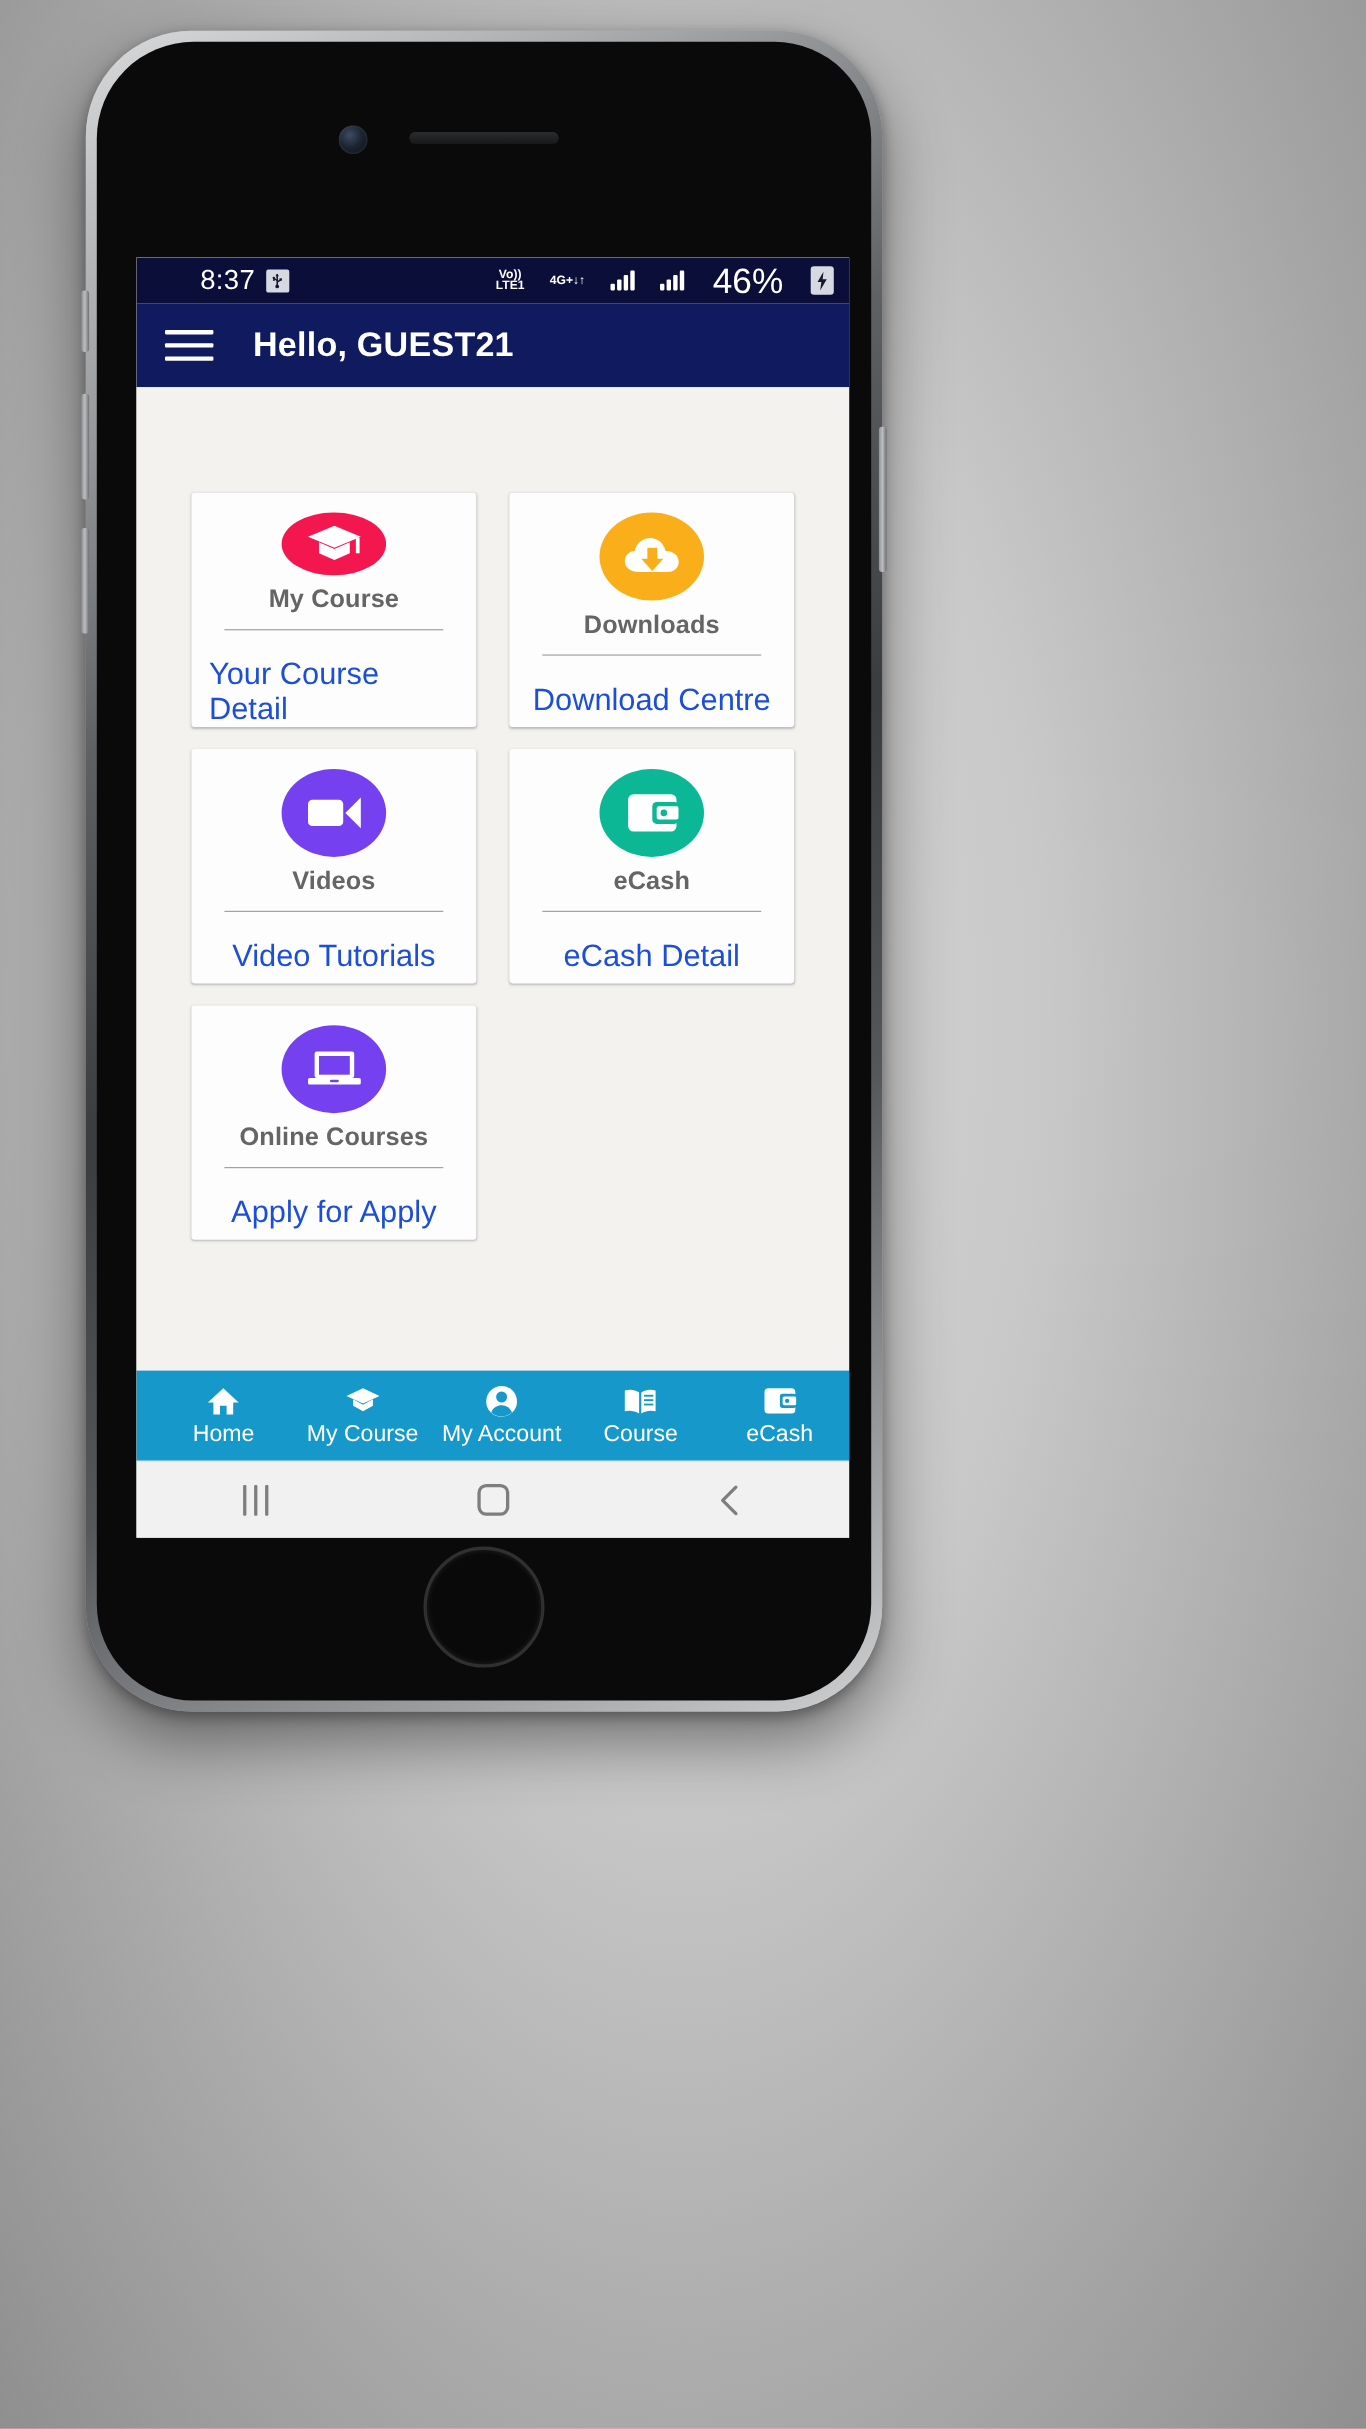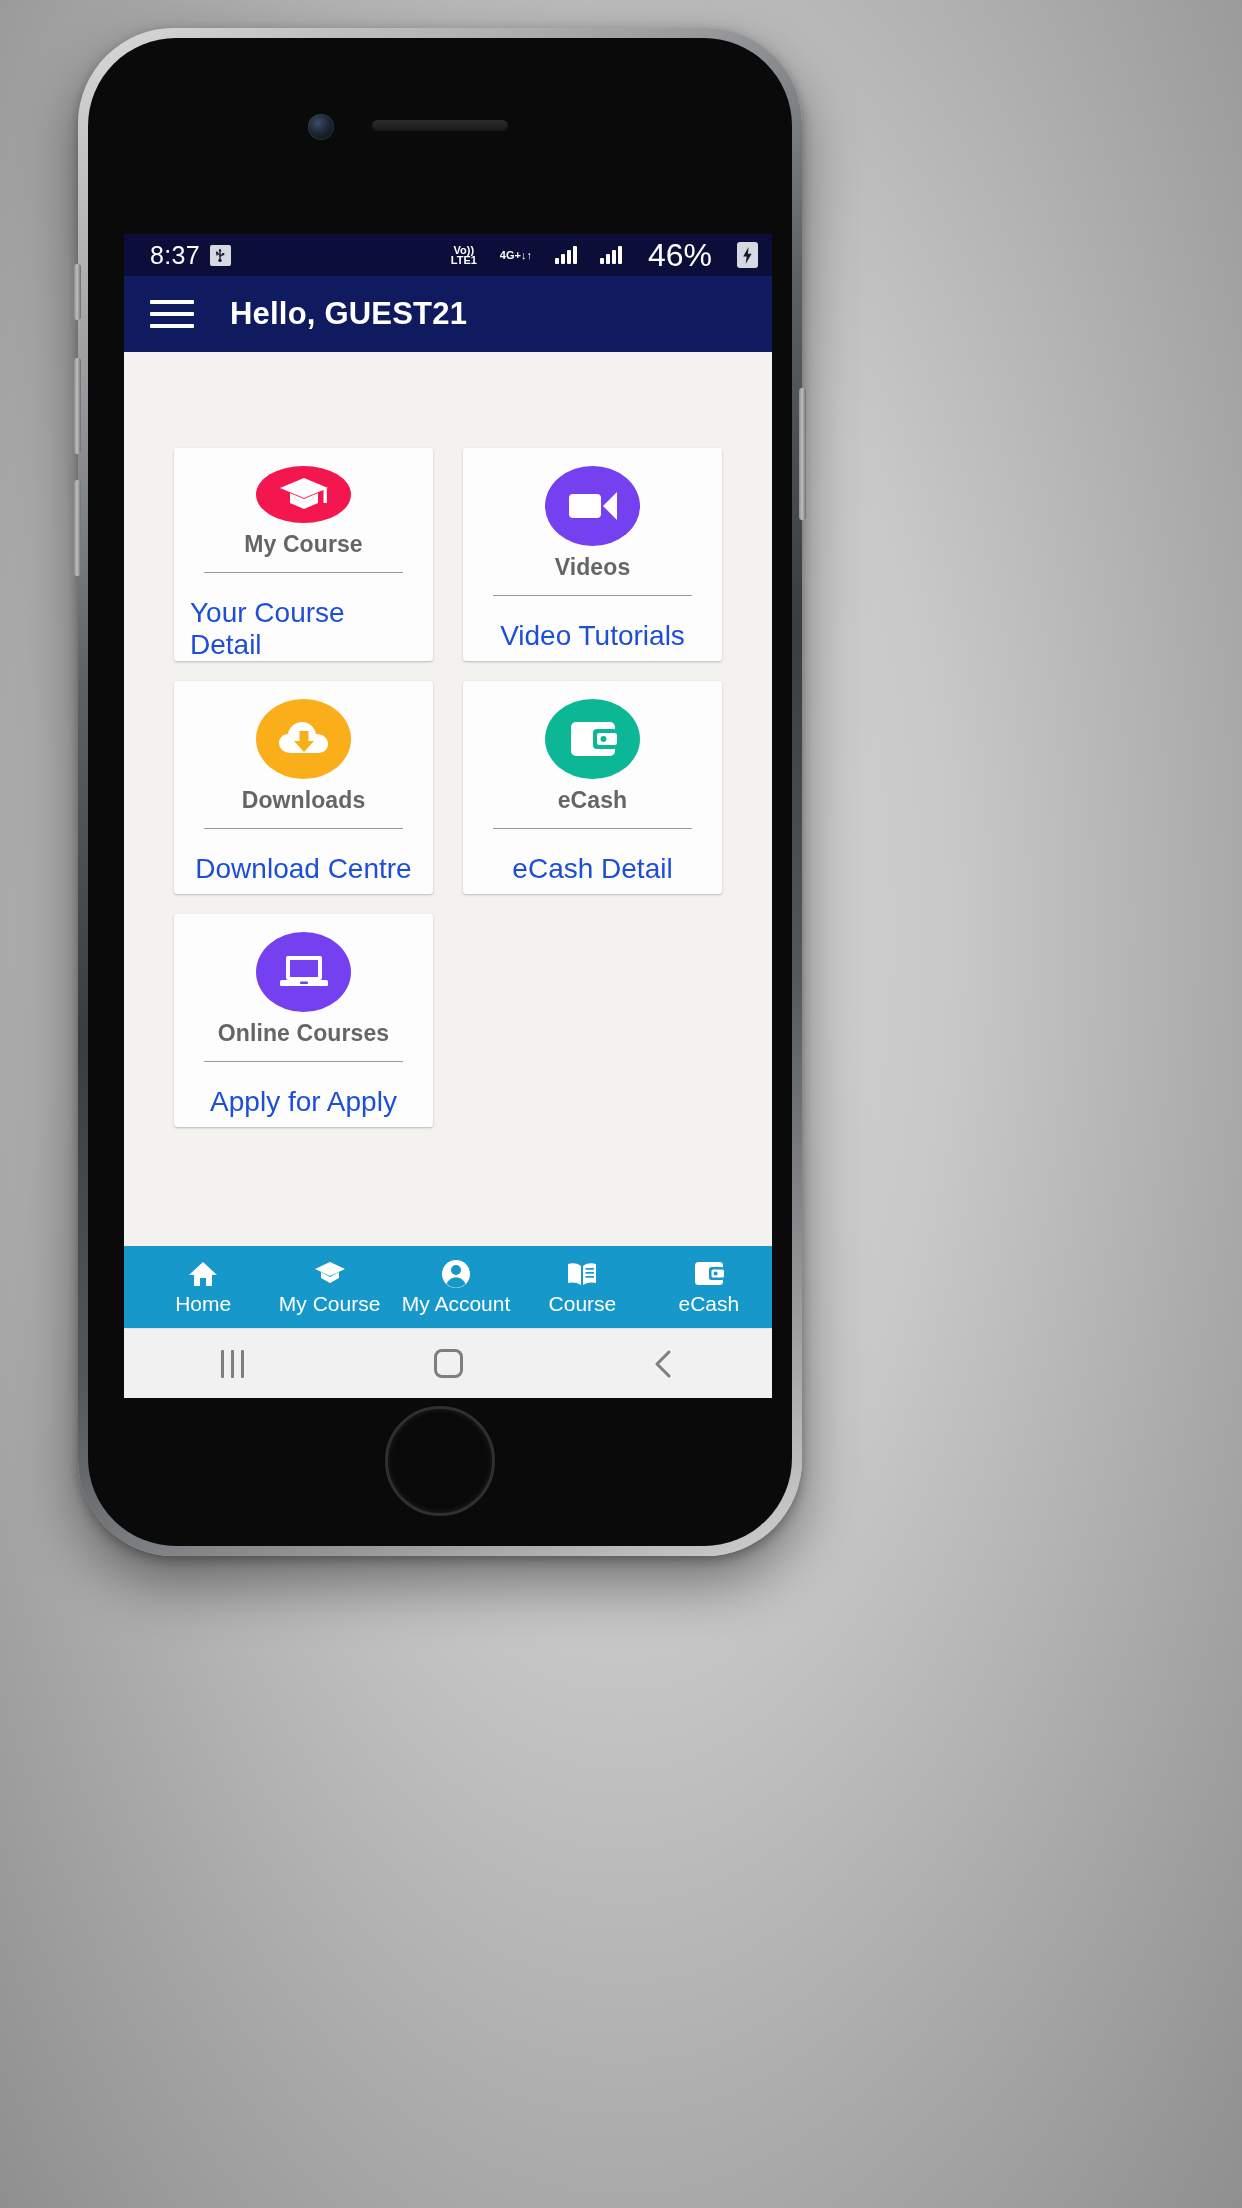--- a/index.html
+++ b/index.html
@@ -99,21 +99,21 @@
   .status-bar {
     height: 42px;
     background: #0a0e38;
     display: flex;
     align-items: center;
     justify-content: space-between;
     padding: 0 14px 0 26px;
     color: #ffffff;
     flex: 0 0 auto;
   }
-  .sb-left { display: flex; align-items: center; gap: 10px; }
+  .sb-left { display: flex; align-items: center; gap: 10px; margin-left: 32px; }
   .sb-time { font-size: 25px; font-weight: 400; letter-spacing: 0.3px; }
   .usb-badge {
     width: 21px; height: 21px;
     background: #d7d9e2;
     border-radius: 2px;
     display: flex; align-items: center; justify-content: center;
   }
   .sb-right { display: flex; align-items: center; gap: 23px; }
   .volte-stack {
     display: flex; flex-direction: column; align-items: center;
@@ -315,42 +315,42 @@
                 <path d="M12 19 L12 29 L26 35 L40 29 L40 19 L26 25 Z" fill="#ffffff"></path>
                 <rect x="45.5" y="15" width="3.4" height="14" fill="#ffffff"></rect>
               </svg>
             </div>
             <div class="card-title">My Course</div>
             <div class="card-divider"></div>
             <div class="card-sub">Your Course Detail</div>
           </div>
 
           <div class="card">
-            <div class="card-icon" style="background:#7540ef">
-              <svg width="52" height="38" viewBox="0 0 52 38">
-                <rect x="2" y="7" width="32" height="24" rx="4" fill="#ffffff"></rect>
-                <path d="M36 19 L50 5 L50 33 Z" fill="#ffffff"></path>
-              </svg>
-            </div>
-            <div class="card-title">Videos</div>
-            <div class="card-divider"></div>
-            <div class="card-sub">Video Tutorials</div>
-          </div>
-
-          <div class="card">
             <div class="card-icon" style="background:#f9ae1a">
               <svg width="54" height="40" viewBox="0 0 54 40">
                 <path d="M15 34 C6 34 2 29 2 24 C2 19 6 15 11 15 C12 8 18 3 25 3 C32 3 38 8 39 15 C46 15 51 19 51 25 C51 30 47 34 41 34 Z" fill="#ffffff"></path>
                 <rect x="22.5" y="12" width="9" height="12" fill="#f9ae1a"></rect>
                 <path d="M17 22 L27 33 L37 22 Z" fill="#f9ae1a"></path>
               </svg>
             </div>
             <div class="card-title">Downloads</div>
             <div class="card-divider"></div>
             <div class="card-sub">Download Centre</div>
+          </div>
+
+          <div class="card">
+            <div class="card-icon" style="background:#7540ef">
+              <svg width="52" height="38" viewBox="0 0 52 38">
+                <rect x="2" y="7" width="32" height="24" rx="4" fill="#ffffff"></rect>
+                <path d="M36 19 L50 5 L50 33 Z" fill="#ffffff"></path>
+              </svg>
+            </div>
+            <div class="card-title">Videos</div>
+            <div class="card-divider"></div>
+            <div class="card-sub">Video Tutorials</div>
           </div>
 
           <div class="card">
             <div class="card-icon" style="background:#0cb795">
               <svg width="48" height="38" viewBox="0 0 48 38">
                 <rect x="2" y="2" width="44" height="34" rx="5" fill="#ffffff"></rect>
                 <rect x="24" y="9" width="24" height="20" rx="4" fill="#0cb795"></rect>
                 <rect x="28" y="13" width="20" height="12" rx="2" fill="#ffffff"></rect>
                 <circle cx="34.5" cy="19" r="3" fill="#0cb795"></circle>
               </svg>

